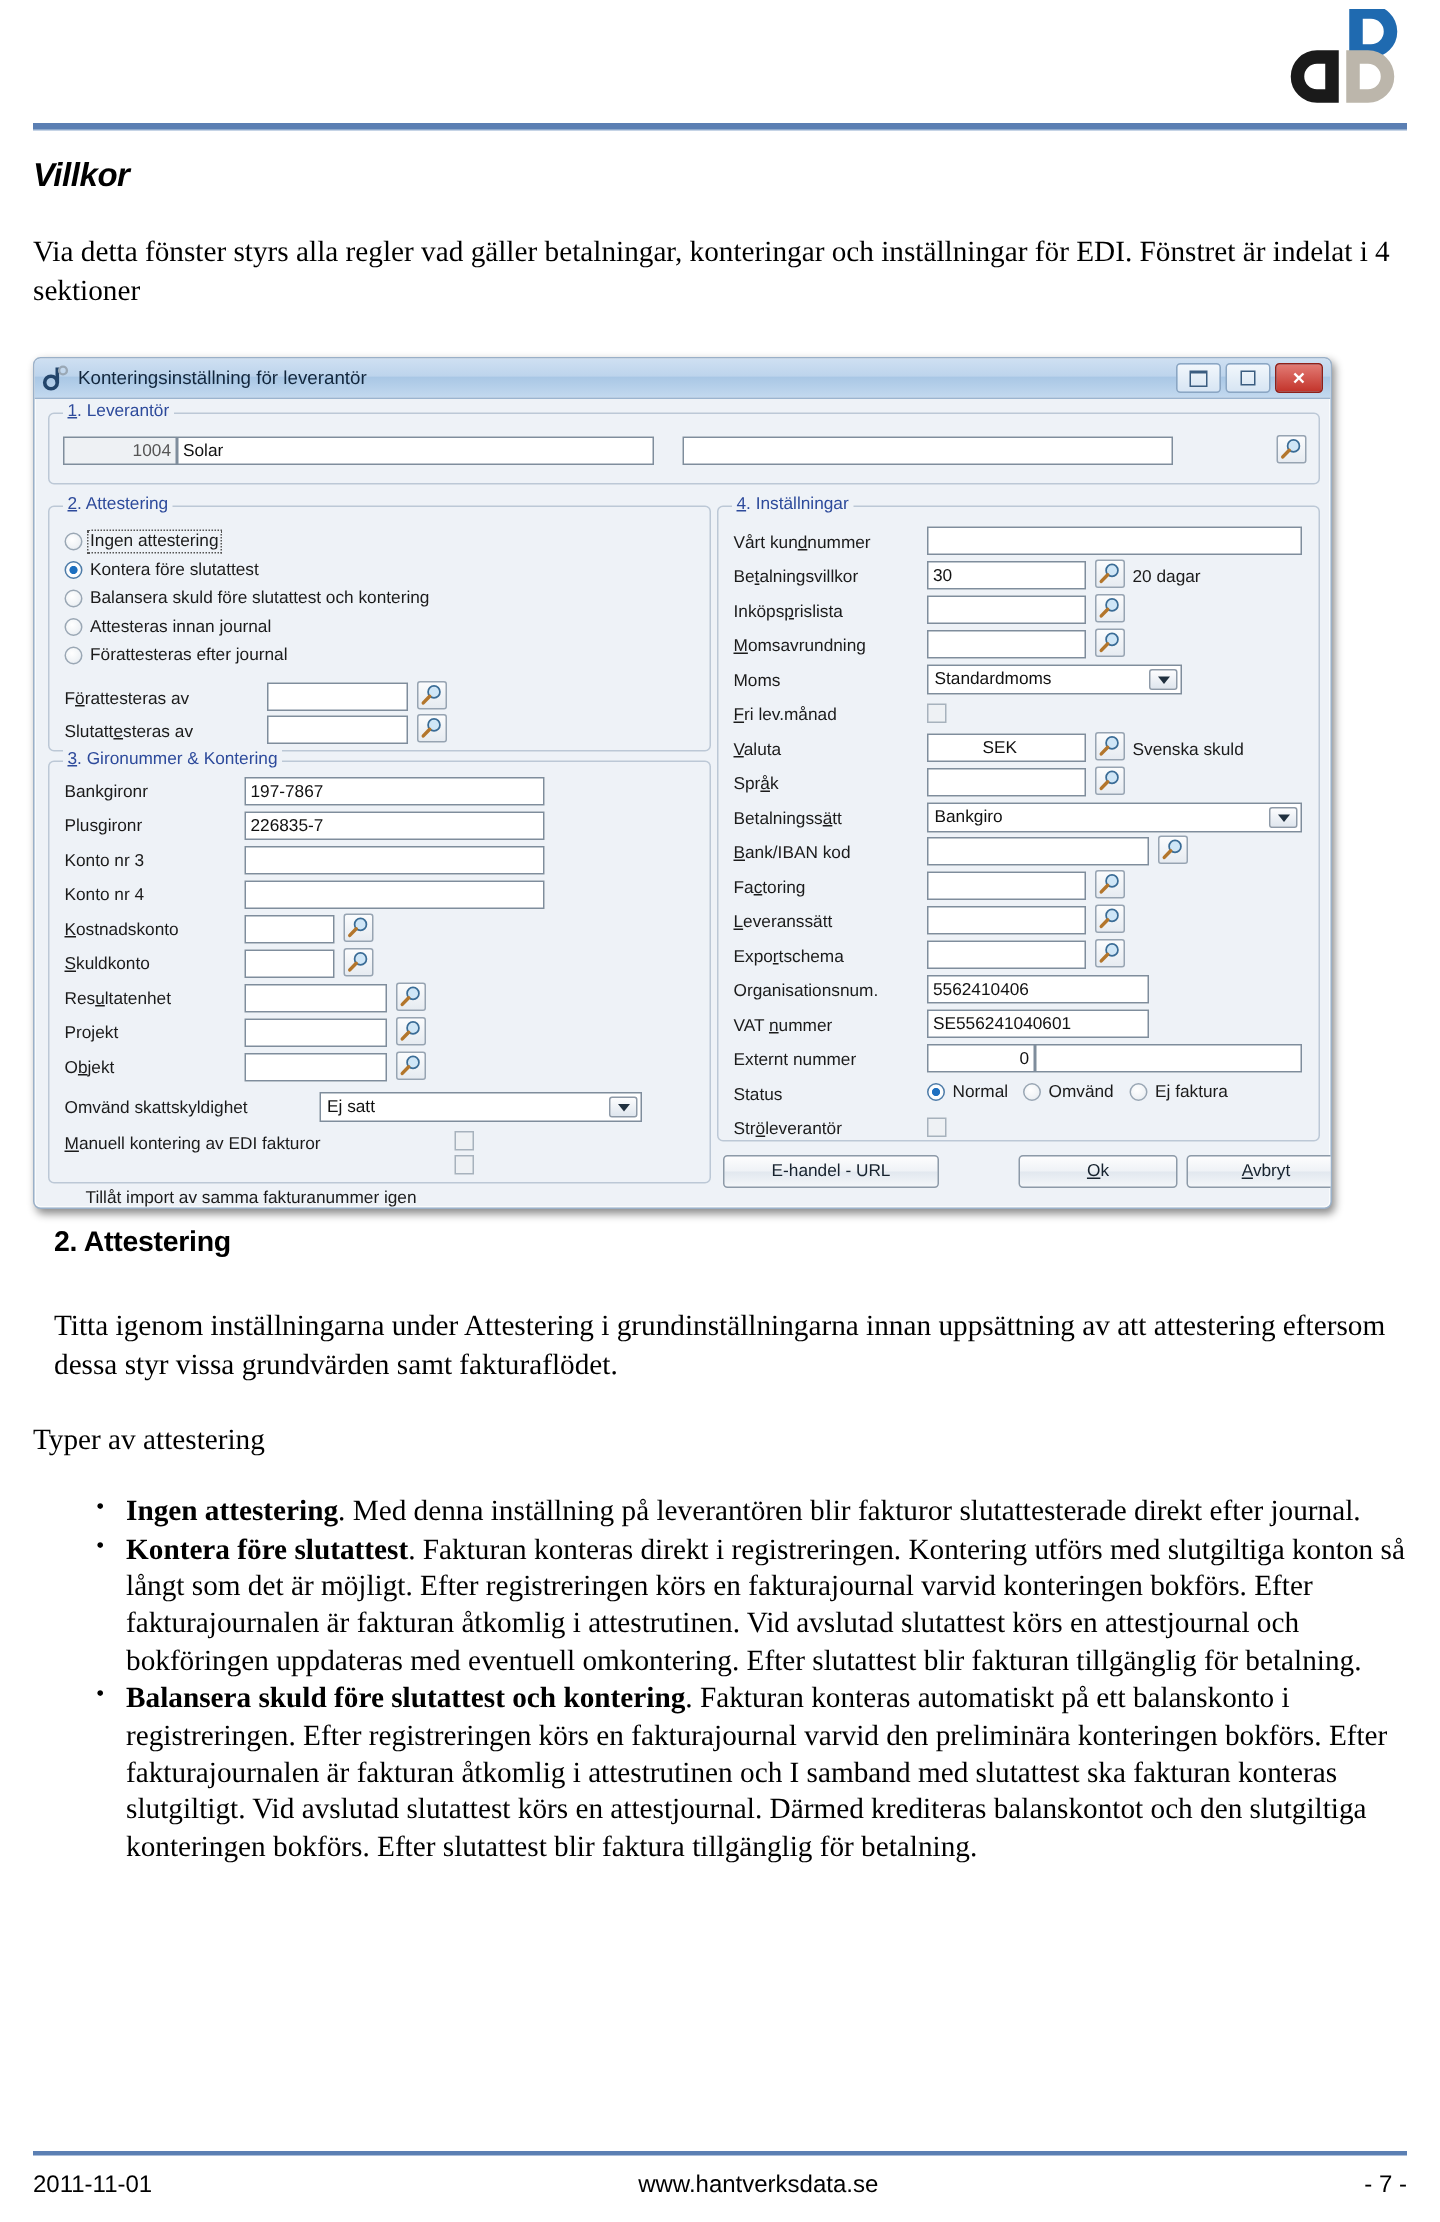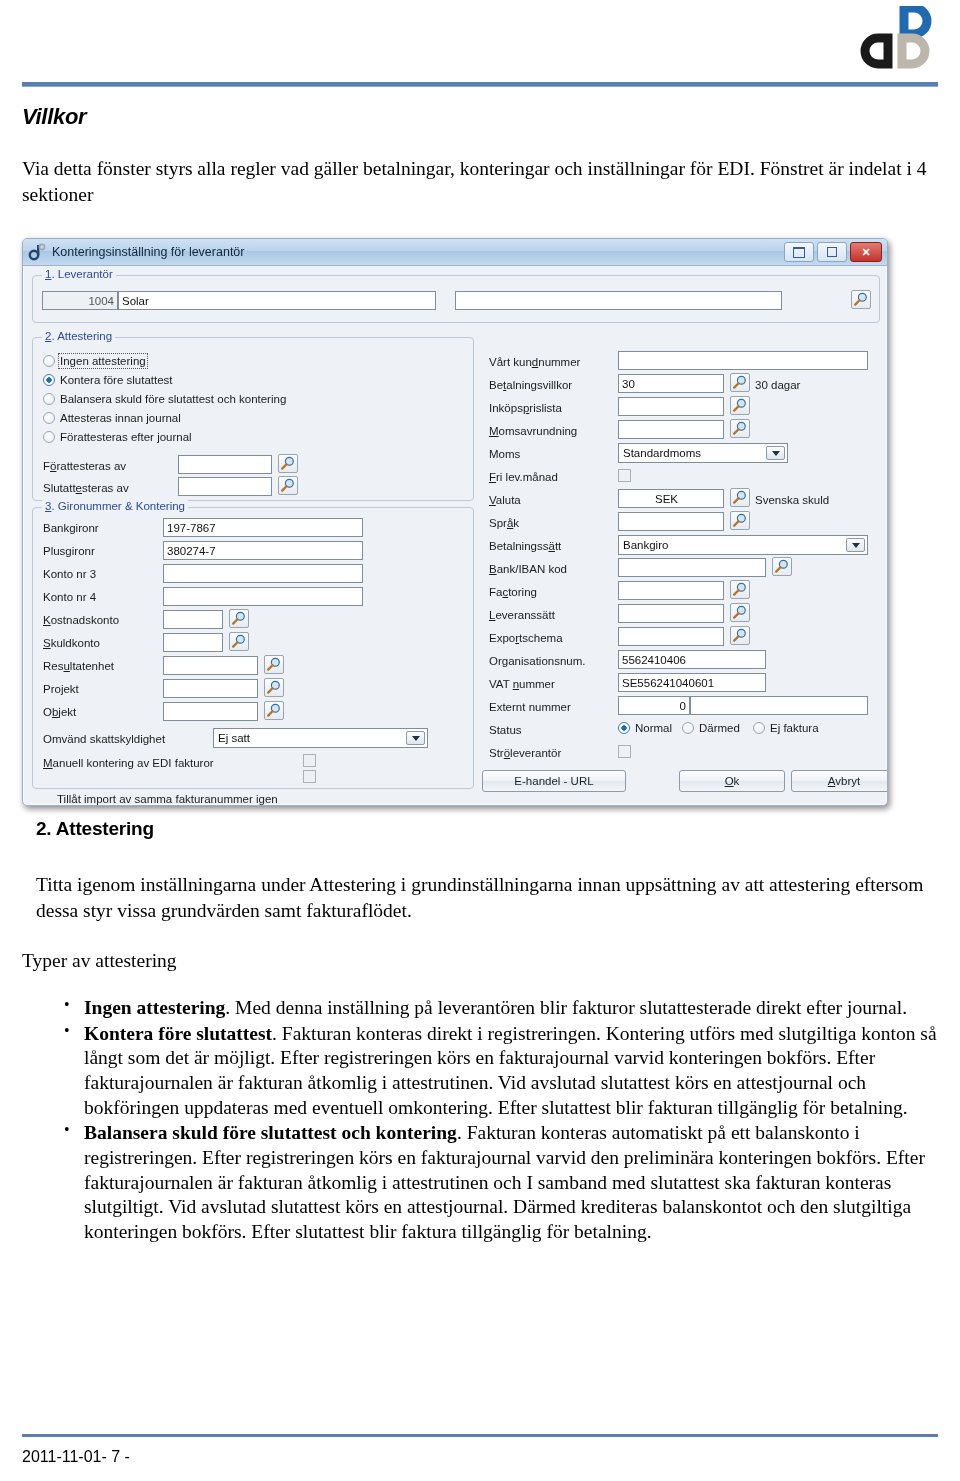--- a/index.html
+++ b/index.html
@@ -248,21 +248,21 @@
       </div>
 
       <div class="gbox" style="left:9px;top:268px;width:440px;height:280px;">
         <span class="glabel"><u>3</u><span>. Gironummer &amp; Kontering</span></span>
       </div>
 
       <span class="lbl" style="left:20px;top:283px;">Bankgironr</span>
       <div class="fld" style="left:140px;top:279px;width:200px;height:19px;">197-7867</div>
 
       <span class="lbl" style="left:20px;top:306px;">Plusgironr</span>
-      <div class="fld" style="left:140px;top:302px;width:200px;height:19px;">380274-7</div>
+      <div class="fld" style="left:140px;top:302px;width:200px;height:19px;">226835-7</div>
 
       <span class="lbl" style="left:20px;top:329px;">Konto nr 3</span>
       <div class="fld" style="left:140px;top:325px;width:200px;height:19px;"></div>
 
       <span class="lbl" style="left:20px;top:352px;">Konto nr 4</span>
       <div class="fld" style="left:140px;top:348px;width:200px;height:19px;"></div>
 
       <span class="lbl" style="left:20px;top:375px;"><u>K</u>ostnadskonto</span>
       <div class="fld" style="left:140px;top:371px;width:60px;height:19px;"></div>
       <div class="mag" style="left:206px;top:370px;">
@@ -315,33 +315,36 @@
             <i></i>
           </span>
       </div>
 
       <span class="lbl" style="left:20px;top:518px;"><u>M</u>anuell kontering av EDI fakturor</span>
       <div class="chk" style="left:280px;top:515px;"></div>
 
       <span class="lbl" style="left:20px;top:554px;margin-left:14px;">Tillåt import av samma fakturanummer igen</span>
       <div class="chk" style="left:280px;top:531px;"></div>
 
+      <div class="gbox" style="left:455px;top:98px;width:400px;height:422px;">
+        <span class="glabel"><u>4</u><span>. Inställningar</span></span>
+      </div>
 
       <span class="lbl" style="left:466px;top:117px;">Vårt kun<u>d</u>nummer</span>
       <div class="fld" style="left:595px;top:112px;width:250px;height:19px;"></div>
 
       <span class="lbl" style="left:466px;top:140px;">Be<u>t</u>alningsvillkor</span>
       <div class="fld" style="left:595px;top:135px;width:106px;height:19px;">30</div>
       <div class="mag" style="left:707px;top:134px;">
         <svg viewBox="0 0 20 19" width="18" height="17">
             <circle cx="11.5" cy="7" r="4.4" fill="#cfe6f7" stroke="#3a6c96" stroke-width="1.3"></circle>
             <path d="M8.3 10.3 L3.5 15.2" stroke="#b3762c" stroke-width="2.6" stroke-linecap="round"></path>
           </svg>
       </div>
-      <span class="lbl" style="left:732px;top:140px;">30 dagar</span>
+      <span class="lbl" style="left:732px;top:140px;">20 dagar</span>
 
       <span class="lbl" style="left:466px;top:163px;">Inköps<u>p</u>rislista</span>
       <div class="fld" style="left:595px;top:158px;width:106px;height:19px;"></div>
       <div class="mag" style="left:707px;top:157px;">
         <svg viewBox="0 0 20 19" width="18" height="17">
             <circle cx="11.5" cy="7" r="4.4" fill="#cfe6f7" stroke="#3a6c96" stroke-width="1.3"></circle>
             <path d="M8.3 10.3 L3.5 15.2" stroke="#b3762c" stroke-width="2.6" stroke-linecap="round"></path>
           </svg>
       </div>
 
@@ -438,21 +441,21 @@
       <div class="fld right" style="left:595px;top:457px;width:72px;height:19px;">0</div>
       <div class="fld" style="left:667px;top:457px;width:178px;height:19px;"></div>
 
       <span class="lbl" style="left:466px;top:485px;">Status</span>
       <div class="radio on" style="left:595px;top:483px;">
         <span class="dot"></span>
         <span class="rl">Normal</span>
       </div>
       <div class="radio" style="left:659px;top:483px;">
         <span class="dot"></span>
-        <span class="rl">Därmed</span>
+        <span class="rl">Omvänd</span>
       </div>
       <div class="radio" style="left:730px;top:483px;">
         <span class="dot"></span>
         <span class="rl">Ej faktura</span>
       </div>
 
       <span class="lbl" style="left:466px;top:508px;">Str<u>ö</u>leverantör</span>
       <div class="chk" style="left:595px;top:506px;"></div>
 
       <div class="btn" style="left:459px;top:531px;width:144px;">E-handel - URL</div>
@@ -478,16 +481,17 @@
       <b>Kontera före slutattest</b><span>. Fakturan konteras direkt i registreringen. Kontering utförs med slutgiltiga konton så långt som det är möjligt. Efter registreringen körs en fakturajournal varvid konteringen bokförs. Efter fakturajournalen är fakturan åtkomlig i attestrutinen. Vid avslutad slutattest körs en attestjournal och bokföringen uppdateras med eventuell omkontering. Efter slutattest blir fakturan tillgänglig för betalning.</span>
     </li>
     <li>
       <b>Balansera skuld före slutattest och kontering</b><span>. Fakturan konteras automatiskt på ett balanskonto i registreringen. Efter registreringen körs en fakturajournal varvid den preliminära konteringen bokförs. Efter fakturajournalen är fakturan åtkomlig i attestrutinen och I samband med slutattest ska fakturan konteras slutgiltigt. Vid avslutad slutattest körs en attestjournal. Därmed krediteras balanskontot och den slutgiltiga konteringen bokförs. Efter slutattest blir faktura tillgänglig för betalning.</span>
     </li>
   </ul>
 
   <div class="ftr-rule"></div>
   <div class="ftr">
     <span class="l">2011-11-01</span>
+    <span class="c">www.hantverksdata.se</span>
     <span class="r">- 7 -</span>
   </div>
 
 </div>
 
 </body></html>

